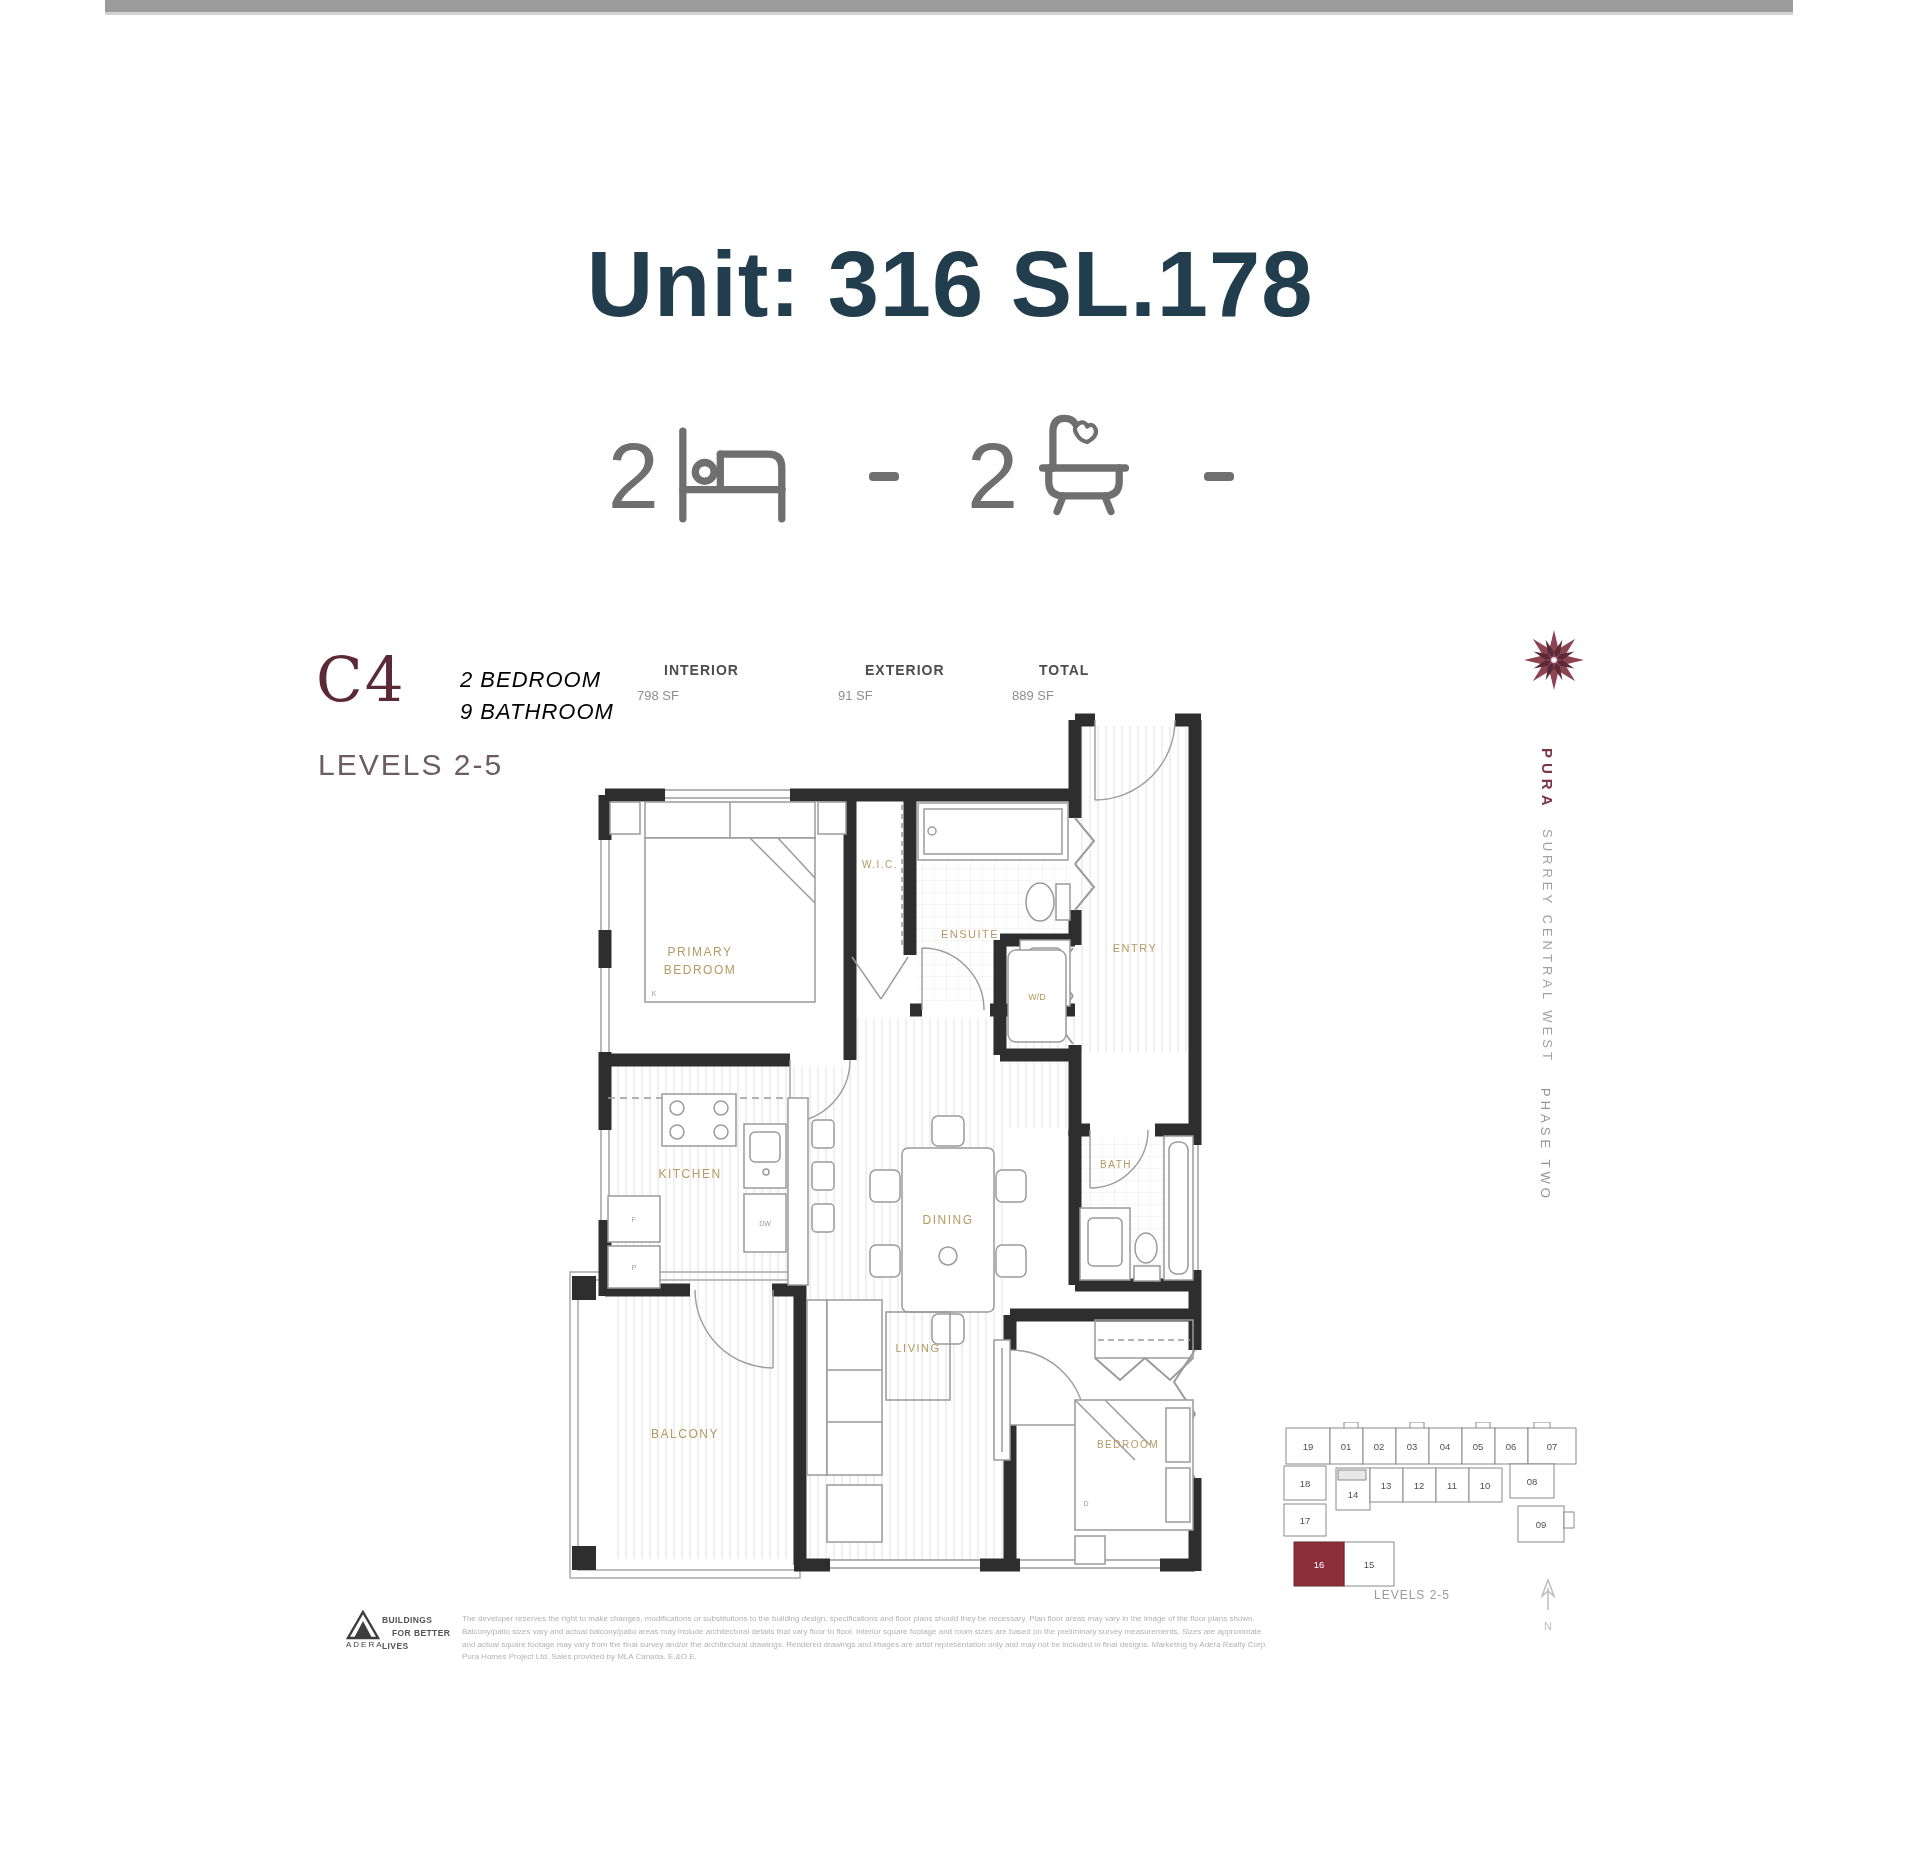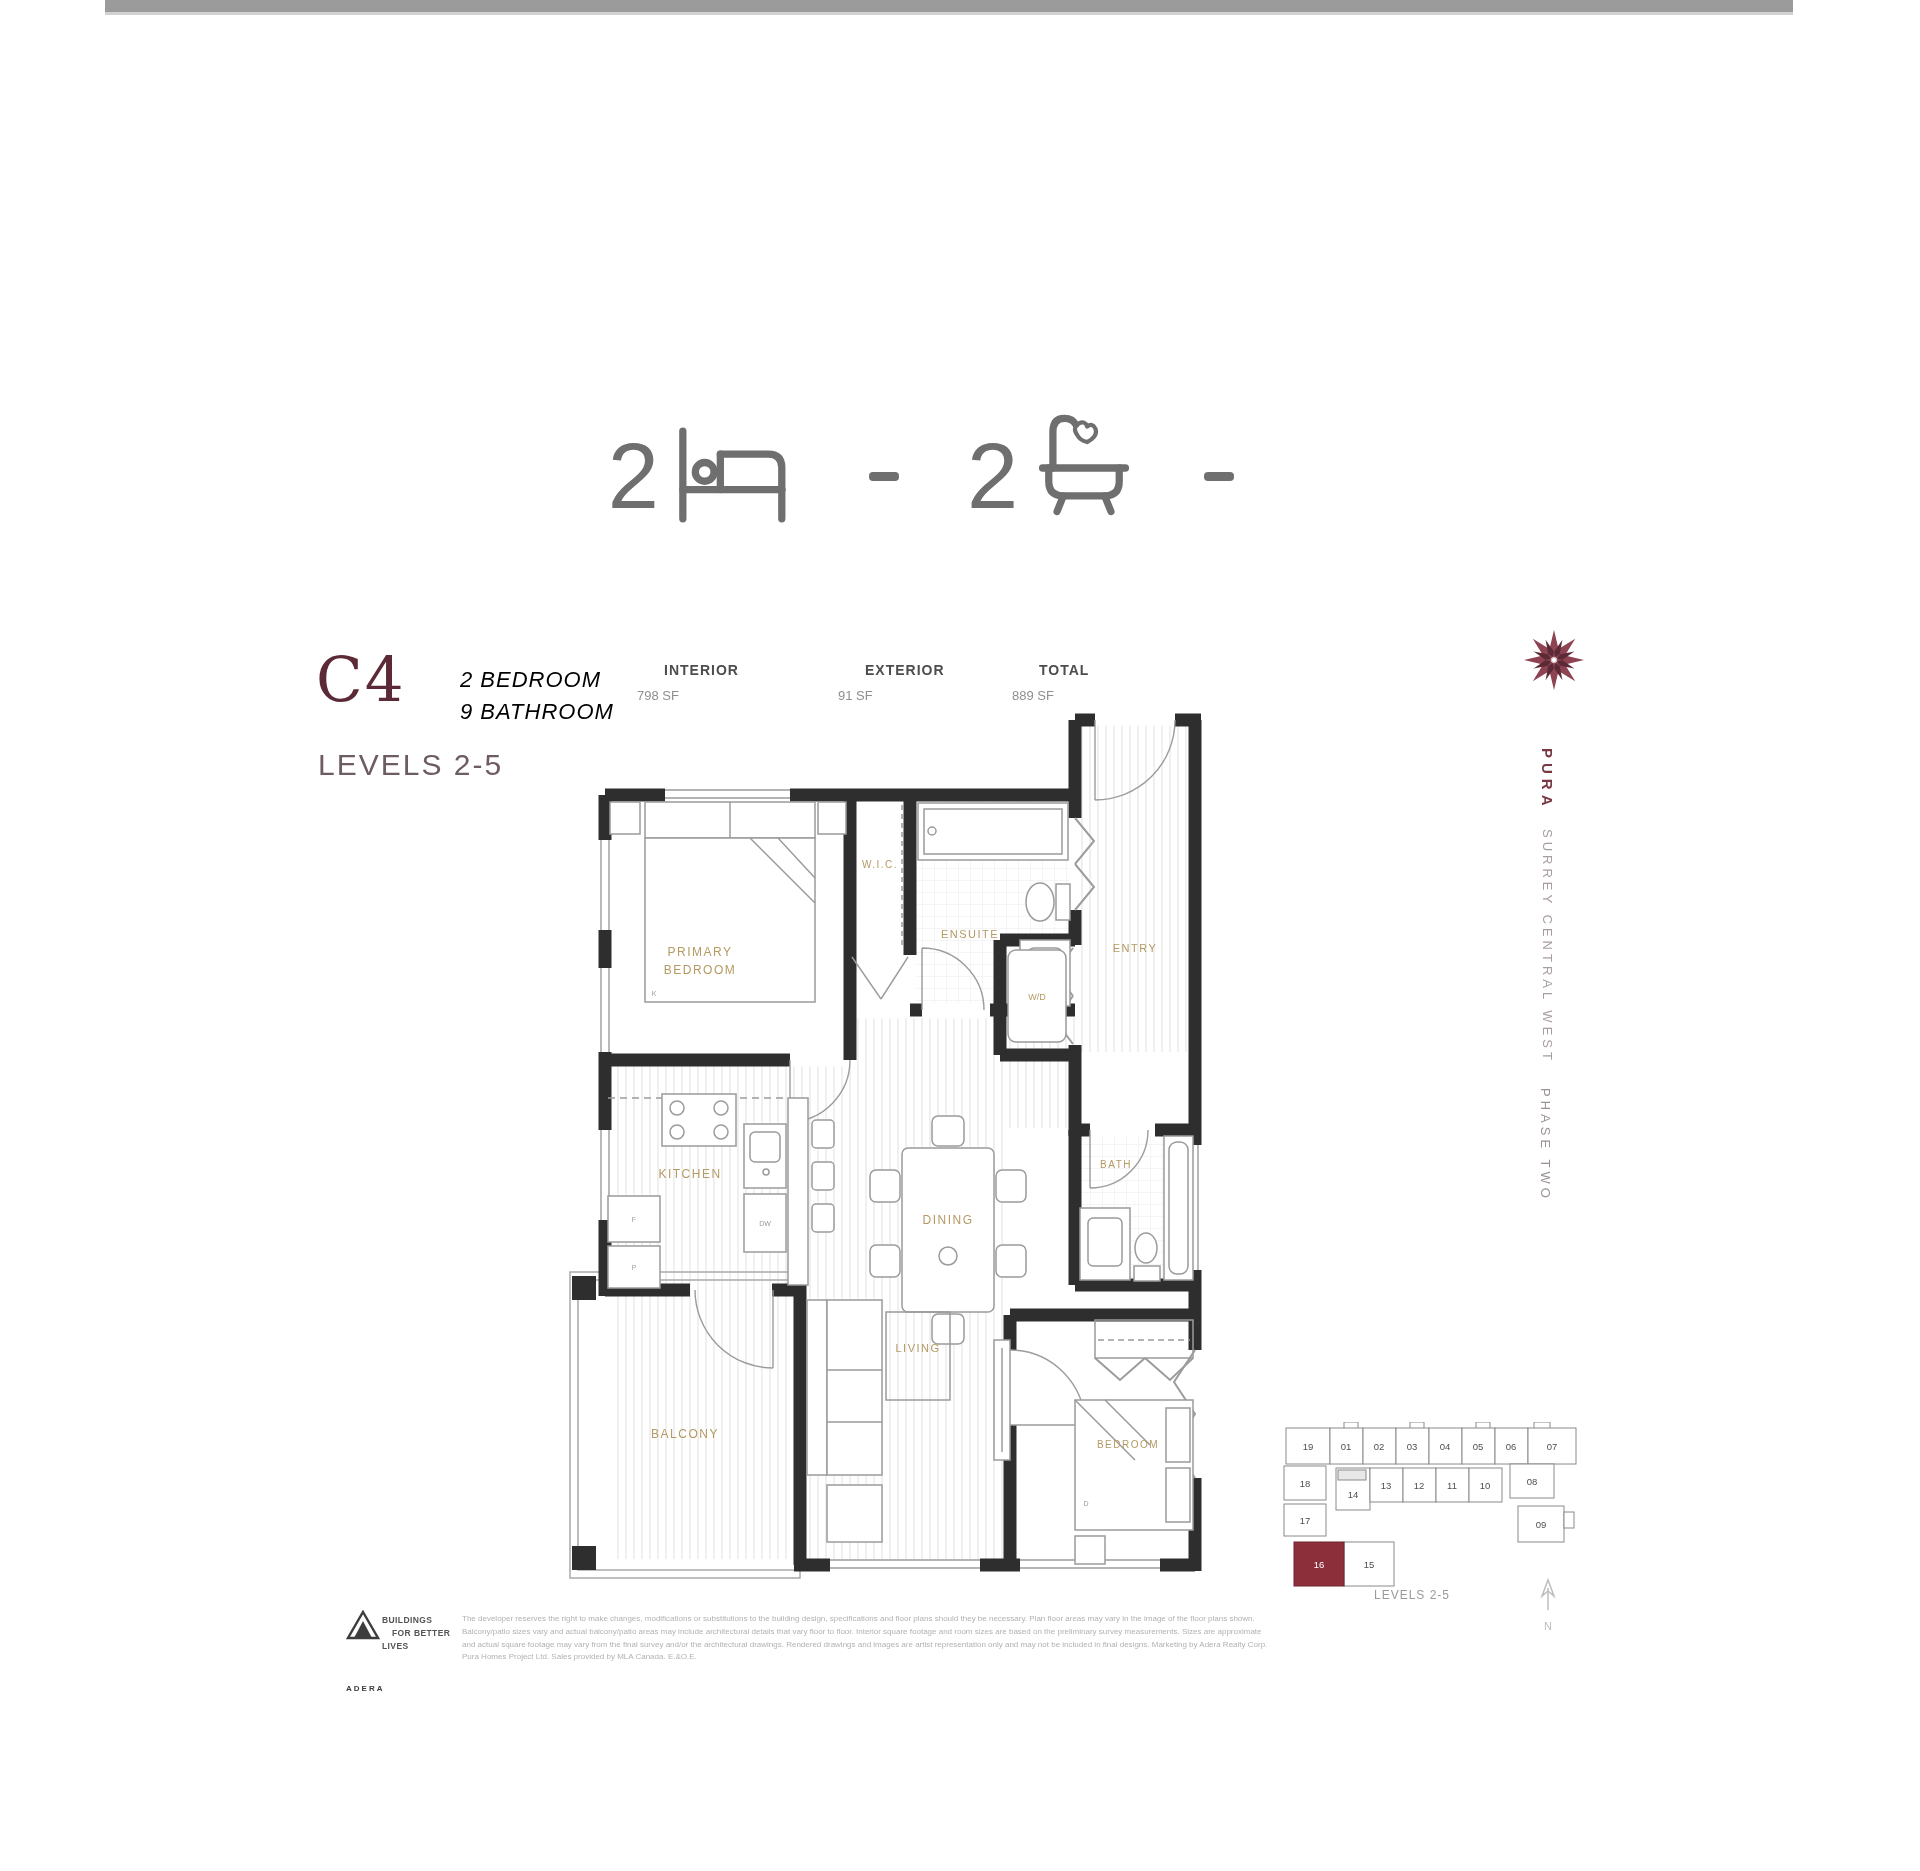--- a/index.html
+++ b/index.html
@@ -26,36 +26,37 @@
   .stat .val{font-size:13px;color:#8f8f8f;margin-top:10px;}
   .stat1{left:637px;top:662px;} .stat2{left:838px;top:662px;} .stat3{left:1012px;top:662px;}
 
   .sidebrand{left:1538px;top:748px;writing-mode:vertical-rl;}
   .sidebrand .brand{font-size:15px;font-weight:bold;color:#7a3744;letter-spacing:5px;}
   .sidebrand .proj{font-size:13px;color:#a79da1;letter-spacing:4px;margin-top:0;padding-top:18px;}
   .phase{left:1538px;top:1088px;writing-mode:vertical-rl;font-size:13px;color:#9b9195;letter-spacing:4px;}
 
   .kcaption{left:1374px;top:1588px;font-size:12px;color:#9a9a9a;letter-spacing:1px;}
 
-  .footer-brand{left:346px;top:1640px;font-size:8px;font-weight:bold;color:#3d3d3d;letter-spacing:2px;margin-top:44px;}
+  .footer-brand{left:346px;top:1640px;font-size:8px;font-weight:normal;color:#3d3d3d;letter-spacing:2px;}
   .tagline{left:382px;top:1614px;font-size:8.5px;color:#555;line-height:1.5;letter-spacing:0.4px;font-weight:bold;}
   .disclaimer{left:462px;top:1613px;width:808px;font-size:8px;color:#b2b2b2;line-height:1.6;}
 
   svg text{font-family:"Liberation Sans", sans-serif;}
   .roomlabel{fill:#b49a63;font-size:12px;letter-spacing:1.5px;text-anchor:middle;}
   .tinylabel{fill:#9b9b9b;font-size:7px;text-anchor:middle;}
   .kpnum{fill:#4f4f4f;font-size:9.5px;text-anchor:middle;}
 </style>
 </head>
 <body>
 
 <div class="canvas">
 
   <div class="abs topbar"></div>
 
+  <div class="abs title">Unit: 316 SL.178</div>
 
   <div class="abs summary">
     <span class="num">2</span>
     <span class="icon">
       <svg width="128" height="100" viewBox="0 0 120 96" fill="none" stroke="#6f6f6f" stroke-width="7" stroke-linecap="round">
         <path d="M8,6 V90"></path>
         <circle cx="29" cy="45" r="9"></circle>
         <path d="M44,28 H90 Q103,28 103,41 V62"></path>
         <path d="M44,28 V62"></path>
         <path d="M8,62 H103"></path>

